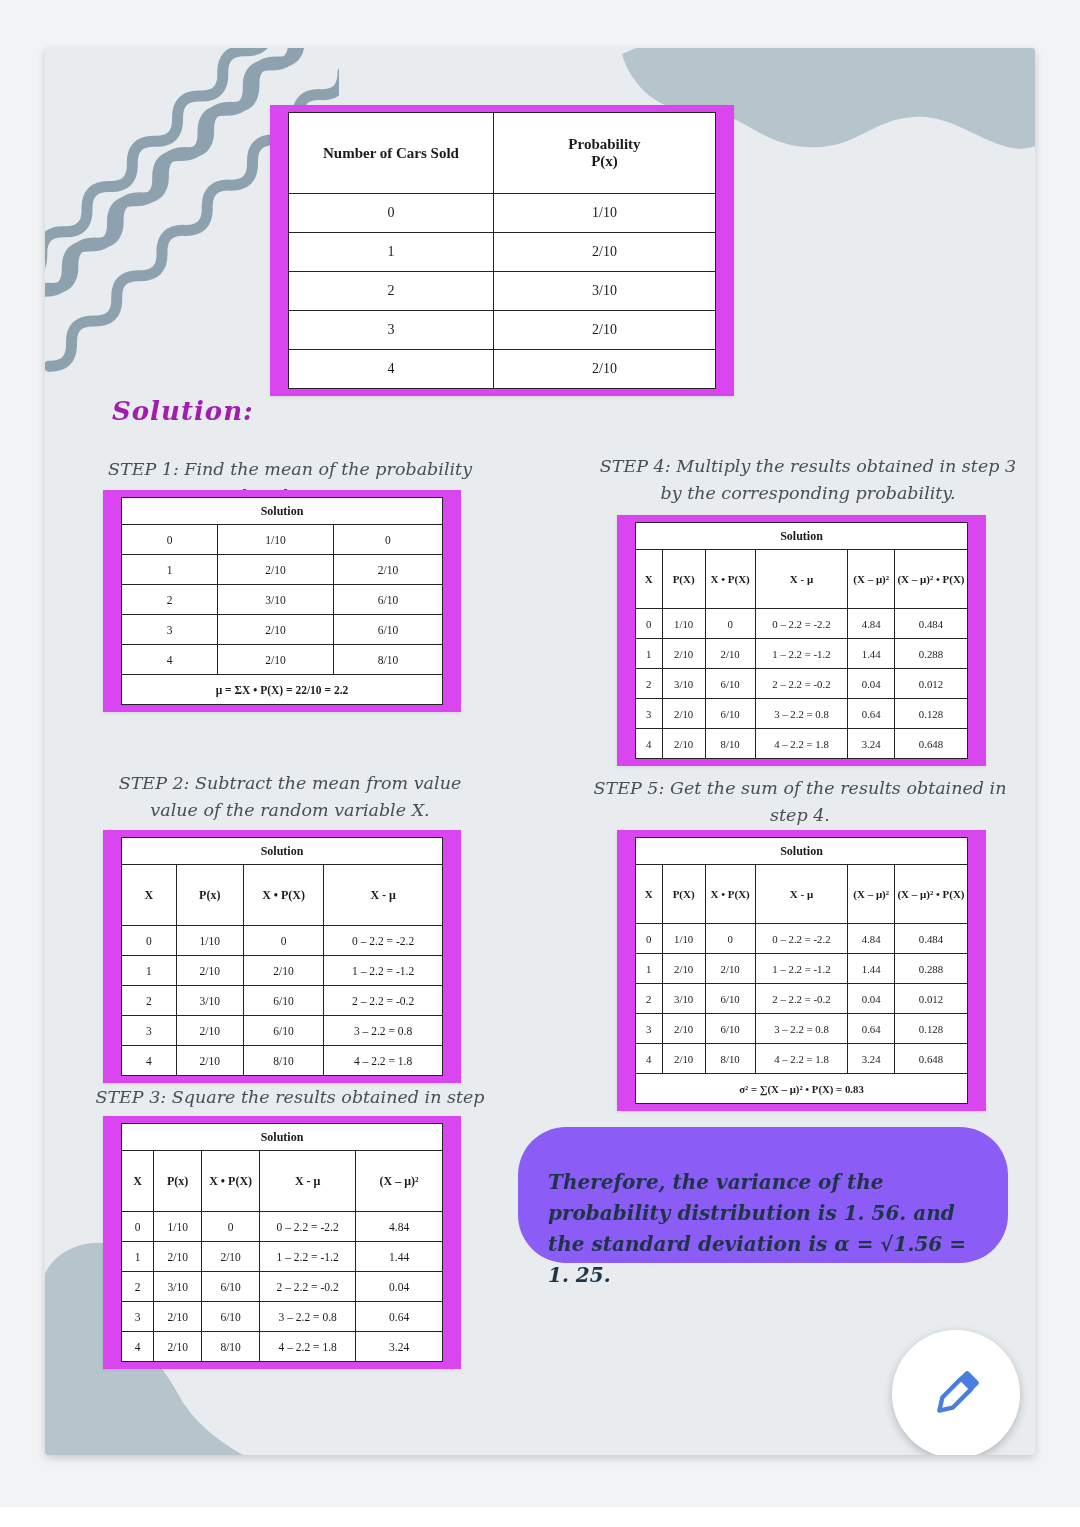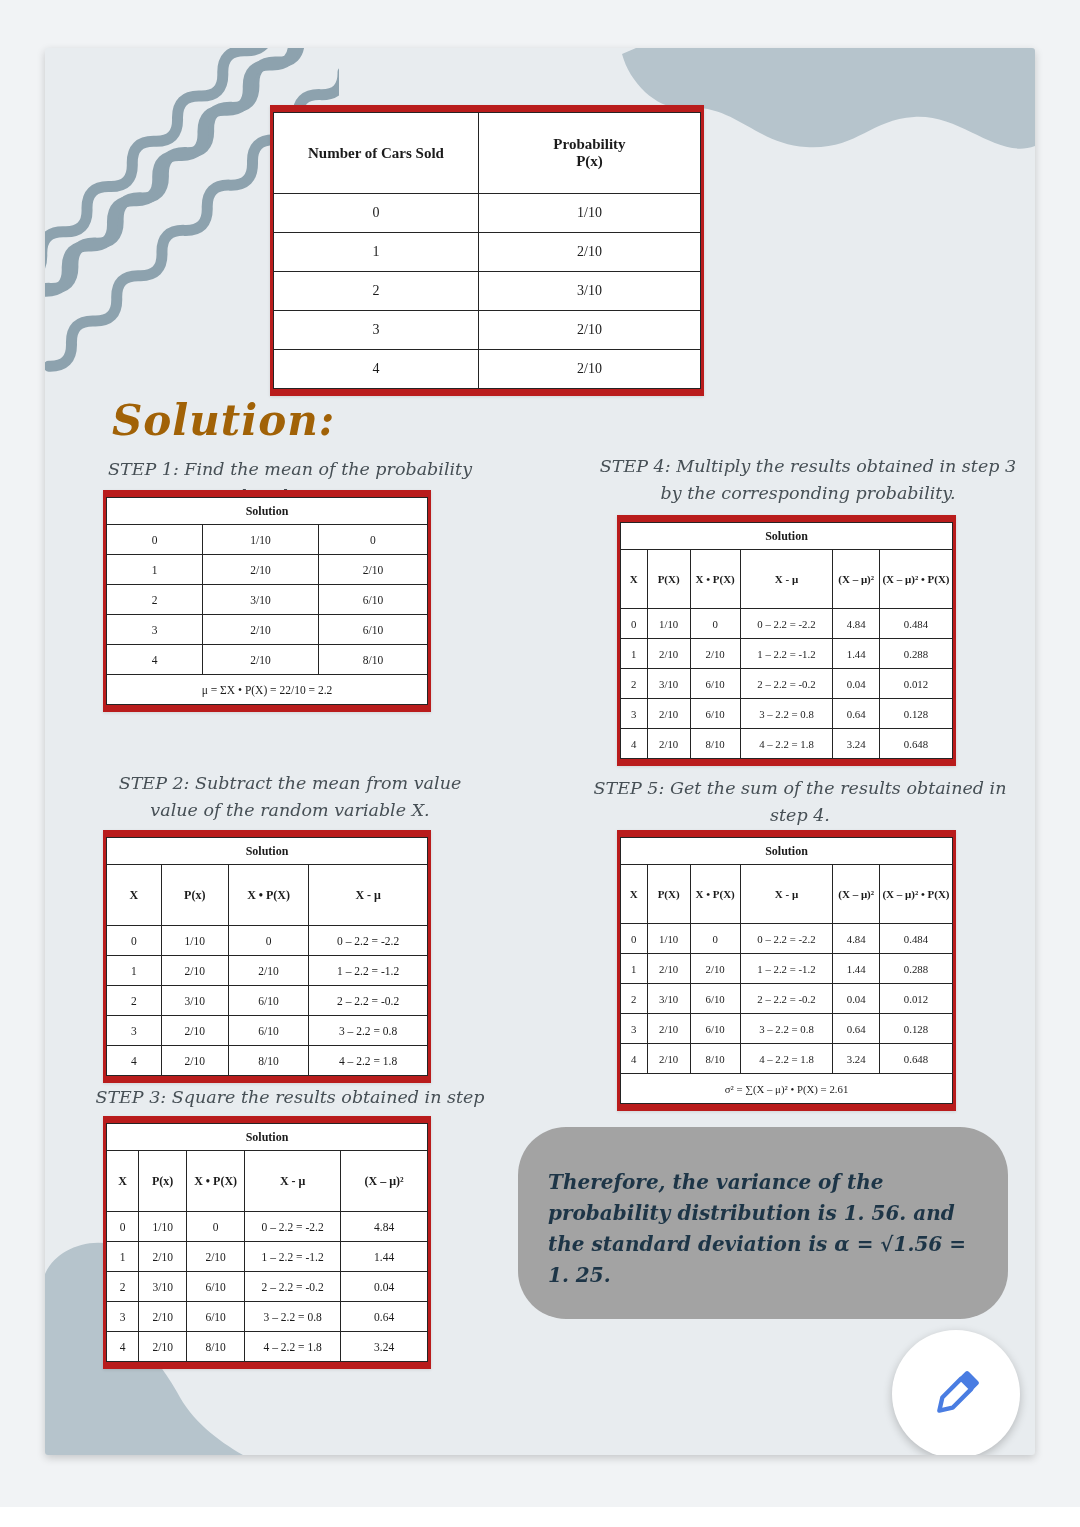--- a/index.html
+++ b/index.html
@@ -4,46 +4,46 @@
 <style>
   html,body{margin:0;padding:0;}
   body{font-family:"Liberation Serif",serif;}
   .page{position:relative;width:1080px;height:1527px;background:#f1f3f5;overflow:hidden;}
   .bottom-strip{position:absolute;left:0;bottom:0;width:1080px;height:20px;background:#ffffff;}
   .card{position:absolute;left:45px;top:48px;width:990px;height:1407px;background:#e8ecef;
         border-radius:3px;box-shadow:0 3px 8px rgba(0,0,0,0.18);overflow:hidden;}
   .deco{position:absolute;pointer-events:none;}
 
   
-  .twrap{position:absolute;background:#b91c1c;padding:7px 3px;box-shadow:0 1px 3px rgba(0,0,0,0.10);}
+  .twrap{position:absolute;background:#d946ef;padding:7px 18px;box-shadow:0 1px 3px rgba(0,0,0,0.10);}
   .dtable{border-collapse:collapse;width:100%;table-layout:fixed;background:#fff;
           font-family:"Liberation Serif",serif;color:#1b1b1b;}
   .dtable th,.dtable td{border:1.4px solid #242424;text-align:center;vertical-align:middle;
           white-space:pre-line;padding:1px 2px;}
   .dtable .sol-row{font-weight:bold;font-size:12px;height:24px;}
   .dtable .col-h{font-weight:bold;}
-  .dtable .foot-row{font-weight:normal;font-size:12px;height:26px;}
+  .dtable .foot-row{font-weight:bold;font-size:12px;height:26px;}
 
   .t-intro .dtable .col-h{font-size:15px;height:78px;}
   .t-intro .dtable td{font-size:14px;height:36px;}
 
   .t-step .dtable .col-h{font-size:12px;height:58px;}
   .t-step .dtable td{font-size:11.5px;height:27px;}
 
   .t-six .dtable .col-h{font-size:11px;height:56px;}
   .t-six .dtable td{font-size:10.8px;height:27px;}
 
   
   .solution-title{position:absolute;font-family:"DejaVu Serif",serif;font-style:italic;
-        font-weight:bold;font-size:42px;color:#a16207;letter-spacing:1px;}
+        font-weight:bold;font-size:26px;color:#a21caf;letter-spacing:1px;}
   .step-head{position:absolute;font-family:"DejaVu Serif",serif;font-style:italic;
         font-size:17.5px;color:#464f55;text-align:center;line-height:1.55;}
 
-  .conclusion{position:absolute;left:473px;top:1079px;width:490px;height:192px;
-        background:#a3a3a3;border-radius:48px;padding:40px 26px 0 30px;box-sizing:border-box;}
+  .conclusion{position:absolute;left:473px;top:1079px;width:490px;height:136px;
+        background:#8b5cf6;border-radius:48px;padding:40px 26px 0 30px;box-sizing:border-box;}
   .conclusion-text{font-family:"DejaVu Serif",serif;font-style:italic;font-weight:600;
         font-size:20px;color:#1d3547;line-height:1.55;}
 
   .fab{position:absolute;left:847px;top:1282px;width:128px;height:128px;border-radius:50%;
         background:#ffffff;box-shadow:0 3px 10px rgba(0,0,0,0.22);display:flex;
         align-items:center;justify-content:center;cursor:pointer;}
 </style>
 </head>
 <body>
 
@@ -387,21 +387,21 @@
             </tr>
             <tr>
               <td>4</td>
               <td>2/10</td>
               <td>8/10</td>
               <td>4 – 2.2 = 1.8</td>
               <td>3.24</td>
               <td>0.648</td>
             </tr>
             <tr>
-              <td colspan="6" class="foot-row">σ² = ∑(X – μ)² • P(X) = 2.61</td>
+              <td colspan="6" class="foot-row">σ² = ∑(X – μ)² • P(X) = 0.83</td>
             </tr>
           </tbody>
         </table>
       </div>
 
     <div class="conclusion">
       <div class="conclusion-text">Therefore, the variance of the probability distribution is 1. 56. and the standard deviation is α = √1.56 = 1. 25.</div>
     </div>
 
     <div class="fab">

